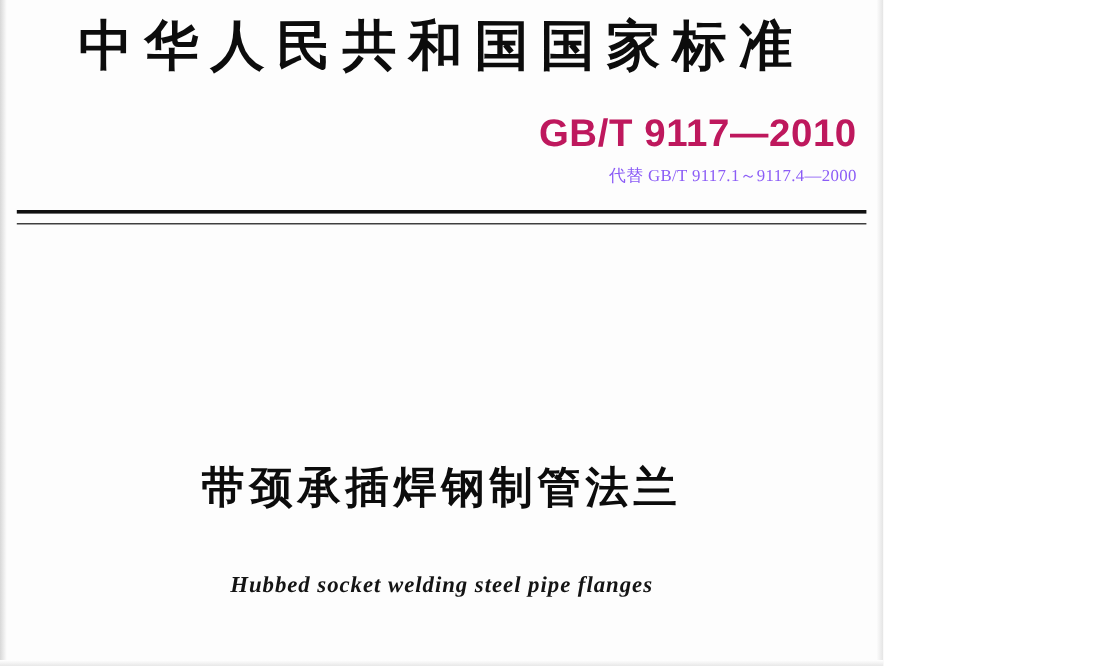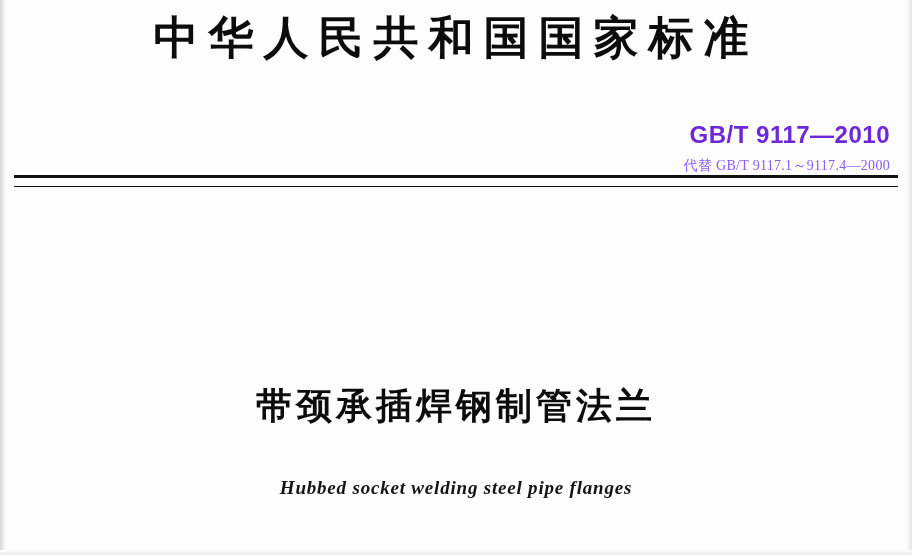--- a/index.html
+++ b/index.html
@@ -9,21 +9,21 @@
   }
   body {
     width: 912px;
     height: 555px;
     overflow: hidden;
     font-family: "Liberation Serif", serif;
     color: #111111;
   }
   .page {
     position: relative;
-    width: 912px;
+    width: 736px;
     height: 555px;
     background: #fdfdfd;
     box-sizing: border-box;
   }
 
   
   .std-header {
     position: absolute;
     top: 8px;
     left: 16px;
@@ -40,25 +40,24 @@
   
   .std-numbers {
     position: absolute;
     top: 93px;
     right: 22px;
     text-align: right;
   }
   .std-no {
     font-family: "Liberation Sans", sans-serif;
     font-weight: bold;
-    font-size: 24px;
+    font-size: 32px;
     letter-spacing: 0.5px;
-    color: #6d28d9;
+    color: #be185d;
     line-height: 1.15;
-    margin-top: 28px;
   }
   .std-replace {
     margin-top: 8px;
     font-family: "Liberation Serif", serif;
     font-size: 14px;
     letter-spacing: 0.3px;
     color: #8b5cf6;
   }
 
   

